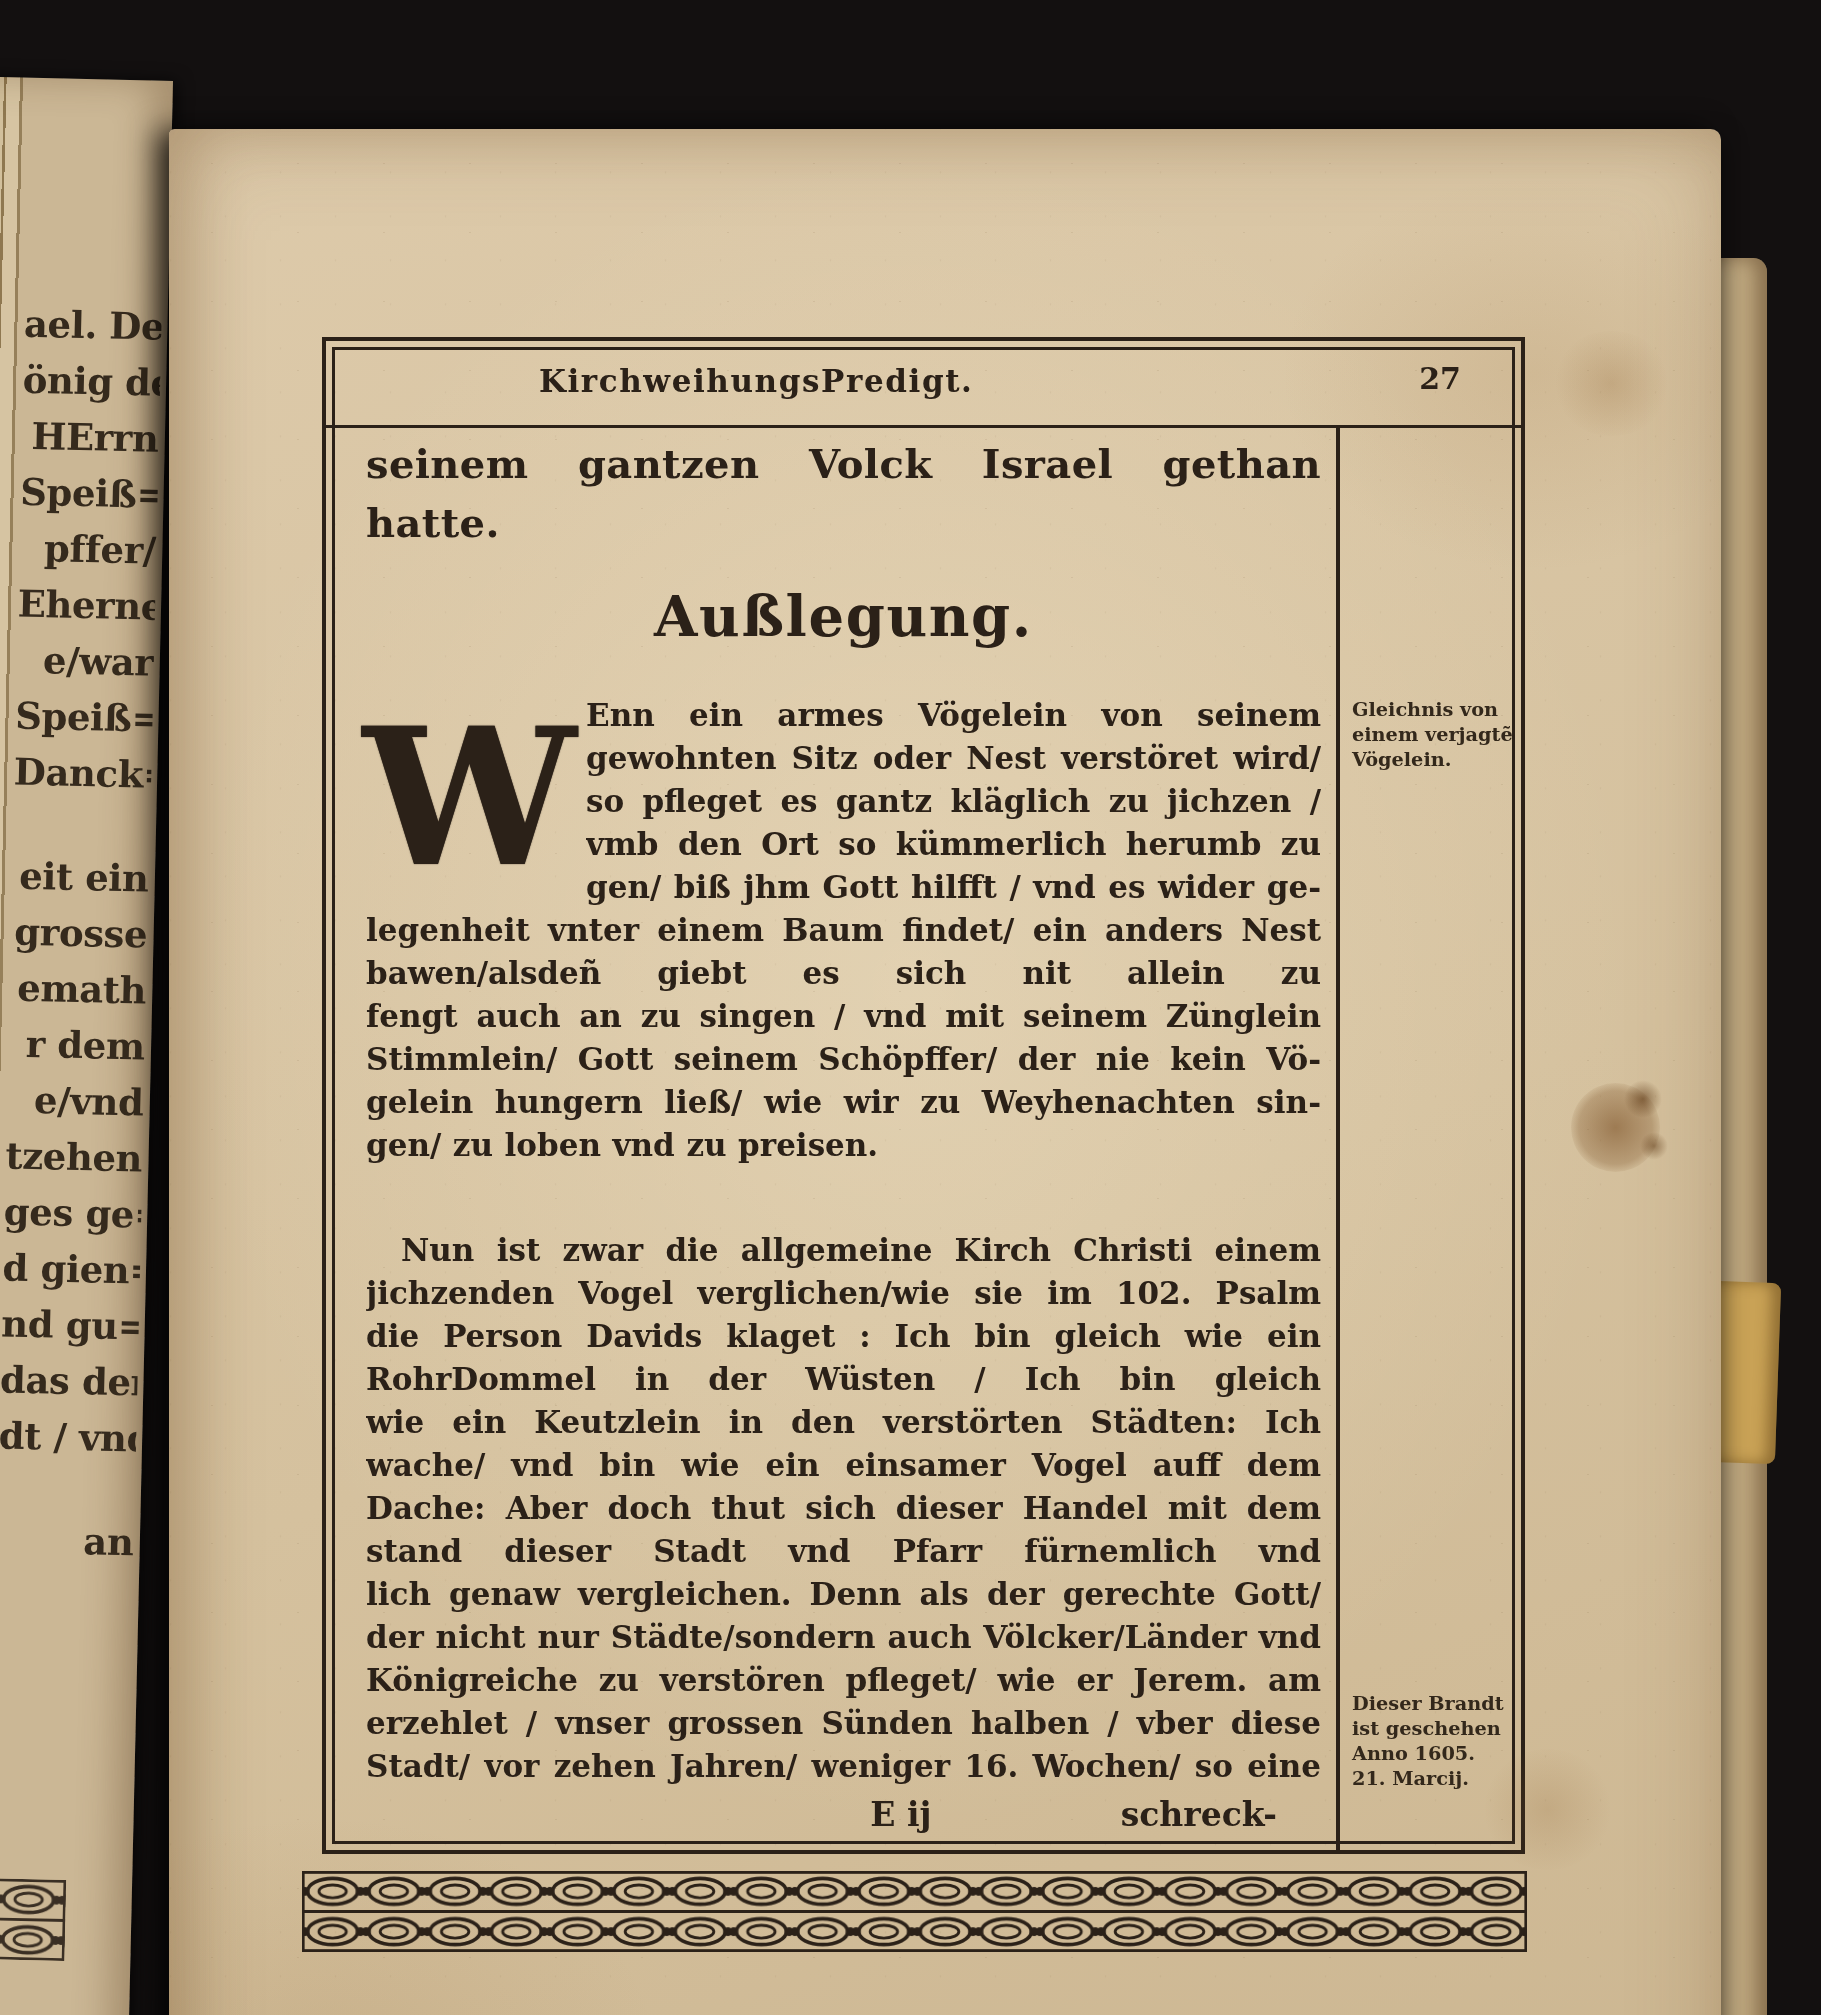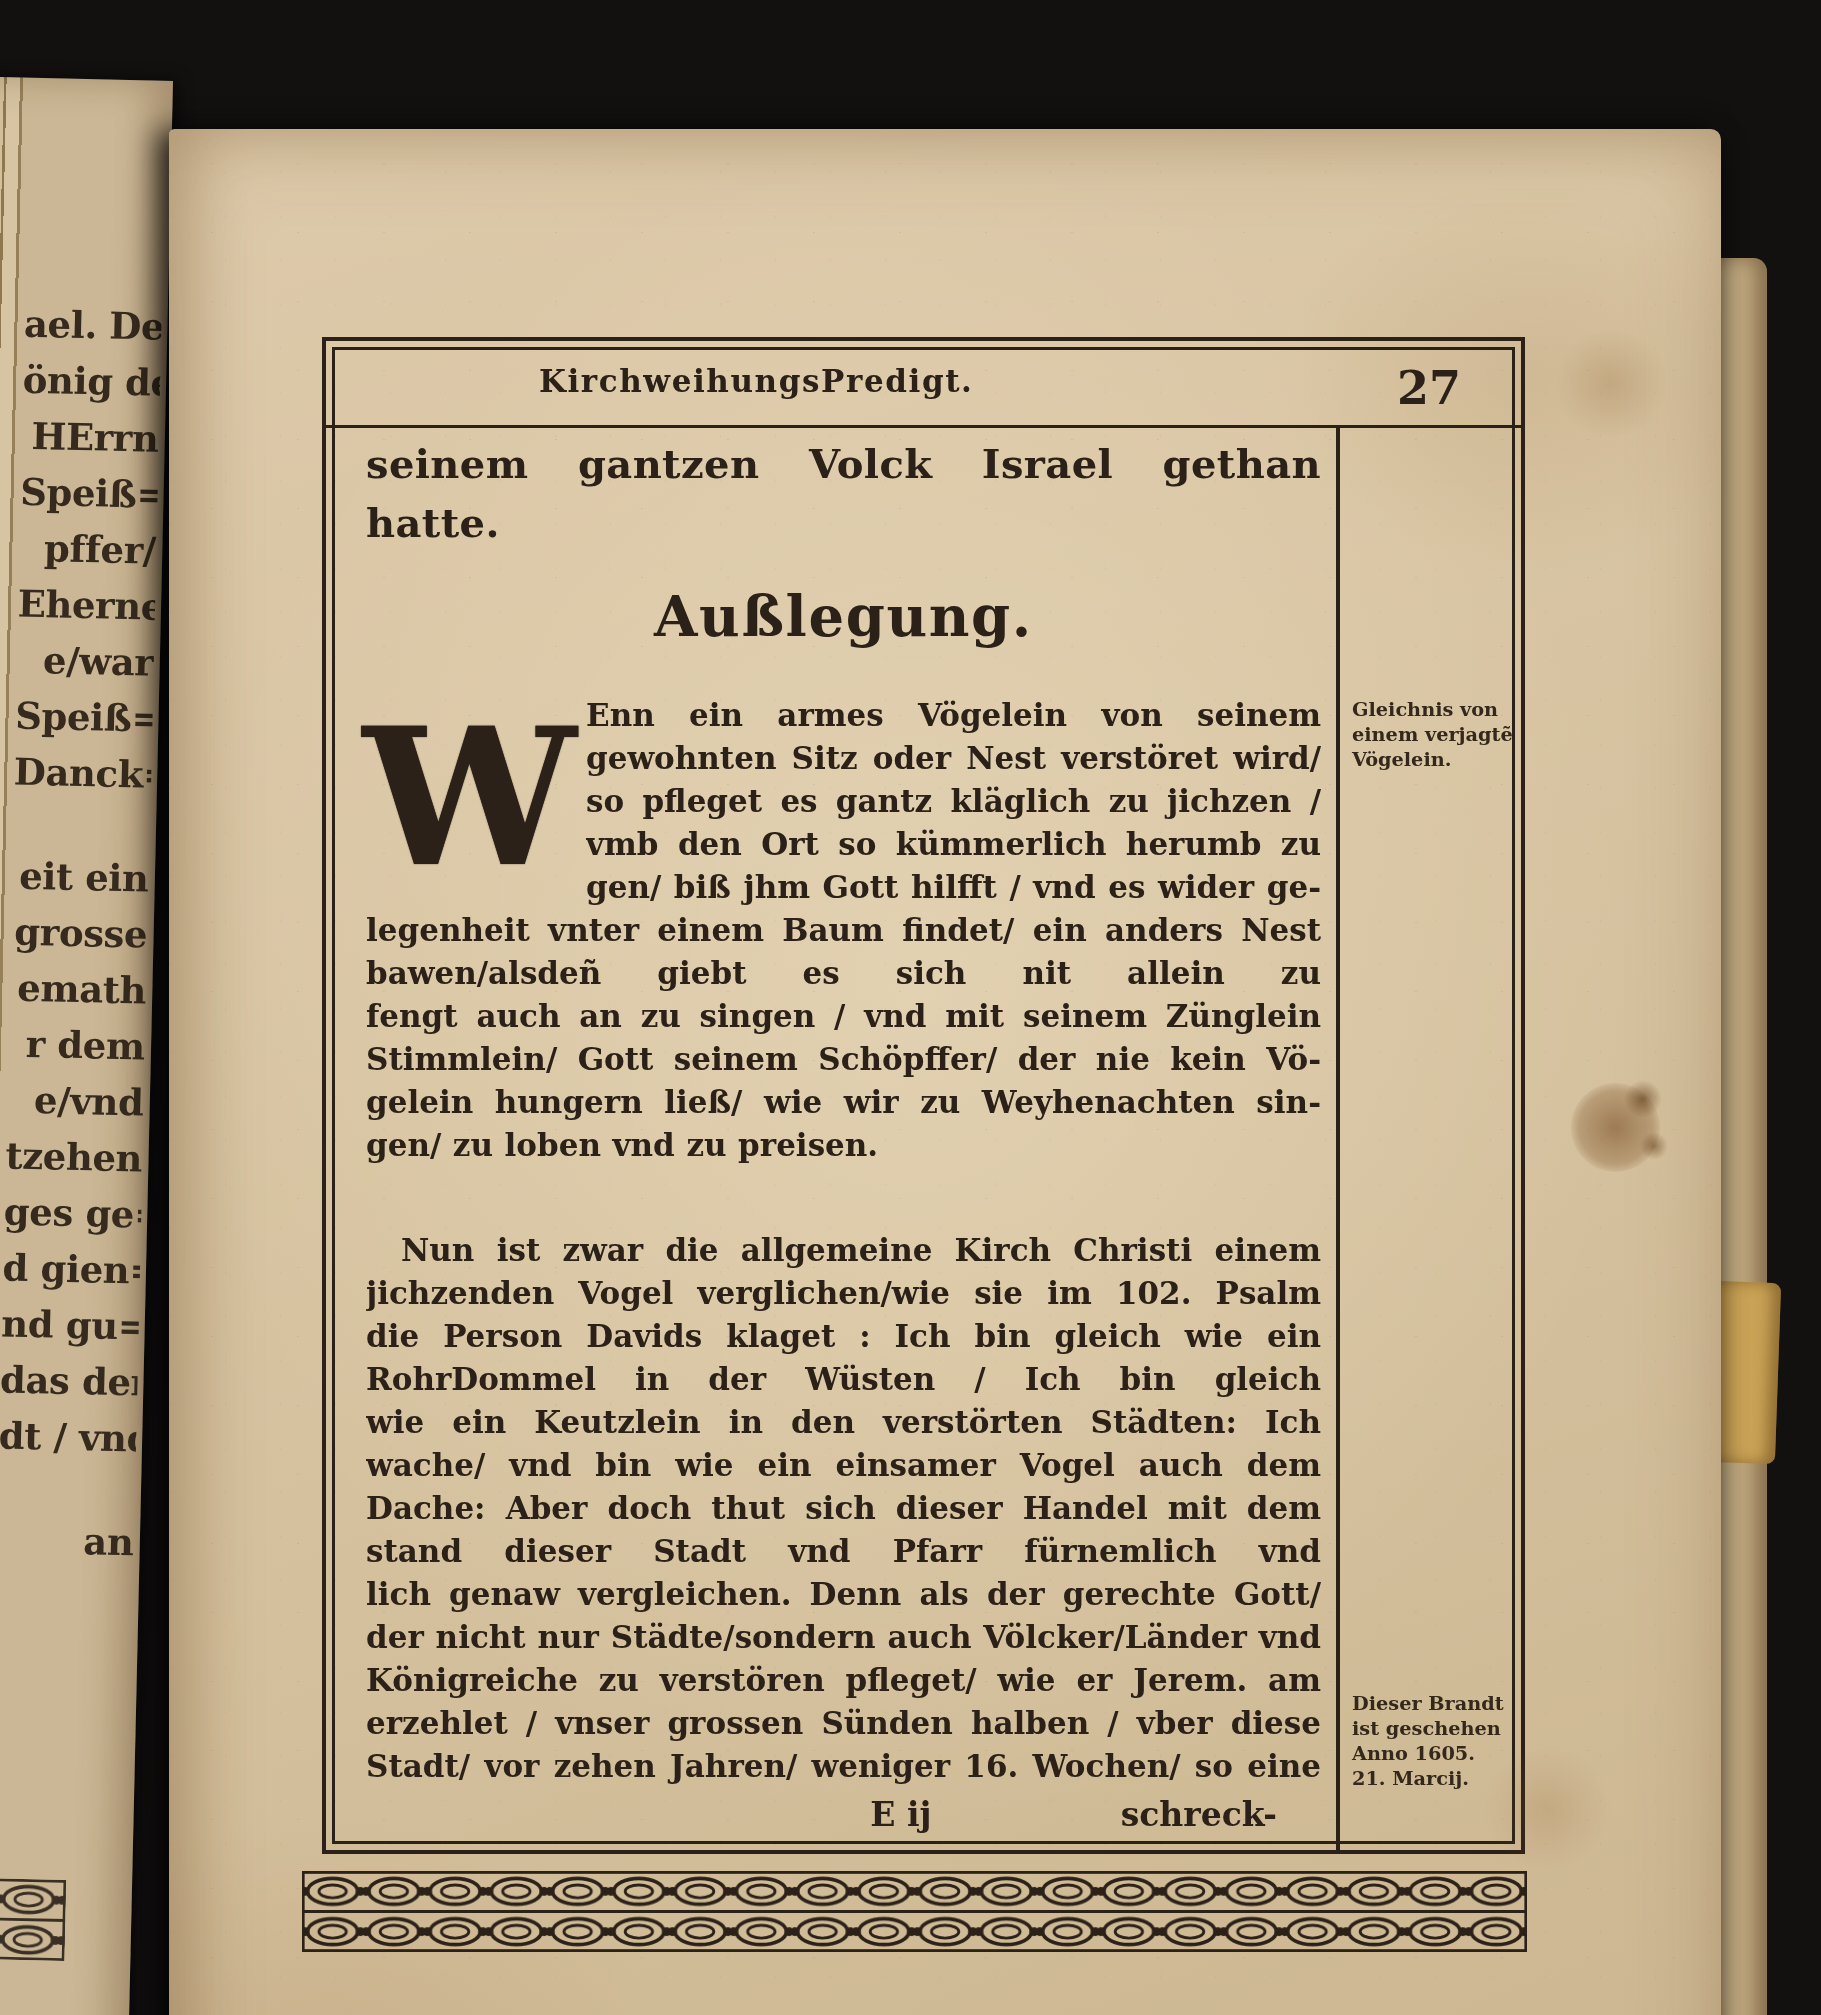--- a/index.html
+++ b/index.html
@@ -73,21 +73,21 @@
   }
   .frame::after {
     content:""; position:absolute; inset:6.4px; border:3.6px solid #2b2118; pointer-events:none;
   }
 
   .frame-header { position:absolute; left:0; top:0; right:0; height:87px; border-bottom:3.6px solid #2b2118;padding-left:28px; }
   .running-title {
     position:absolute; left:6%; width:60%; top:22px; text-align:center;
     font-size:31px; font-weight:700; letter-spacing:1.6px;
   }
-  .page-number { position:absolute; right:60px; top:20px; font-size:46px; font-weight:700; }
+  .page-number { position:absolute; right:60px; top:20px; font-size:30px; font-weight:700; }
 
   .divider { position:absolute; left:1010px; top:87px; bottom:0; width:3.6px; background:#2b2118; }
 
   
   .text-col { position:absolute; left:40px; top:93px; width:955px; }
 
   .intro-line {
     font-size:40px; line-height:59px; font-weight:700; letter-spacing:0.4px;
     text-align:justify; text-align-last:justify; height:59px; overflow:hidden;
   }
@@ -223,21 +223,21 @@
           <div class="ln">gelein hungern ließ/ wie wir zu Weyhenachten sin-</div>
           <div class="ln end">gen/ zu loben vnd zu preisen.</div>
         </div>
 
         <div class="para2">
           <div class="ln indent">Nun ist zwar die allgemeine Kirch Christi einem</div>
           <div class="ln">jichzenden Vogel verglichen/wie sie im 102. Psalm durch</div>
           <div class="ln">die Person Davids klaget : Ich bin gleich wie ein</div>
           <div class="ln">RohrDommel in der Wüsten / Ich bin gleich</div>
           <div class="ln">wie ein Keutzlein in den verstörten Städten: Ich</div>
-          <div class="ln">wache/ vnd bin wie ein einsamer Vogel auch dem</div>
+          <div class="ln">wache/ vnd bin wie ein einsamer Vogel auff dem</div>
           <div class="ln">Dache: Aber doch thut sich dieser Handel mit dem Zu-</div>
           <div class="ln">stand dieser Stadt vnd Pfarr fürnemlich vnd absonder-</div>
           <div class="ln">lich genaw vergleichen.  Denn als der gerechte Gott/</div>
           <div class="ln">der nicht nur Städte/sondern auch Völcker/Länder vnd</div>
           <div class="ln">Königreiche zu verstören pfleget/ wie er Jerem. am 18.</div>
           <div class="ln">erzehlet / vnser grossen Sünden halben / vber diese</div>
           <div class="ln">Stadt/ vor zehen Jahren/ weniger 16. Wochen/ so eine</div>
         </div>
 
         <div class="catchline">

